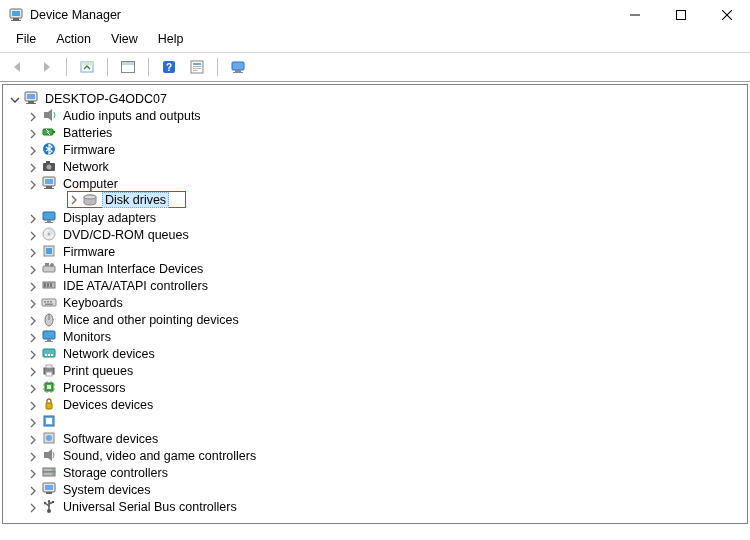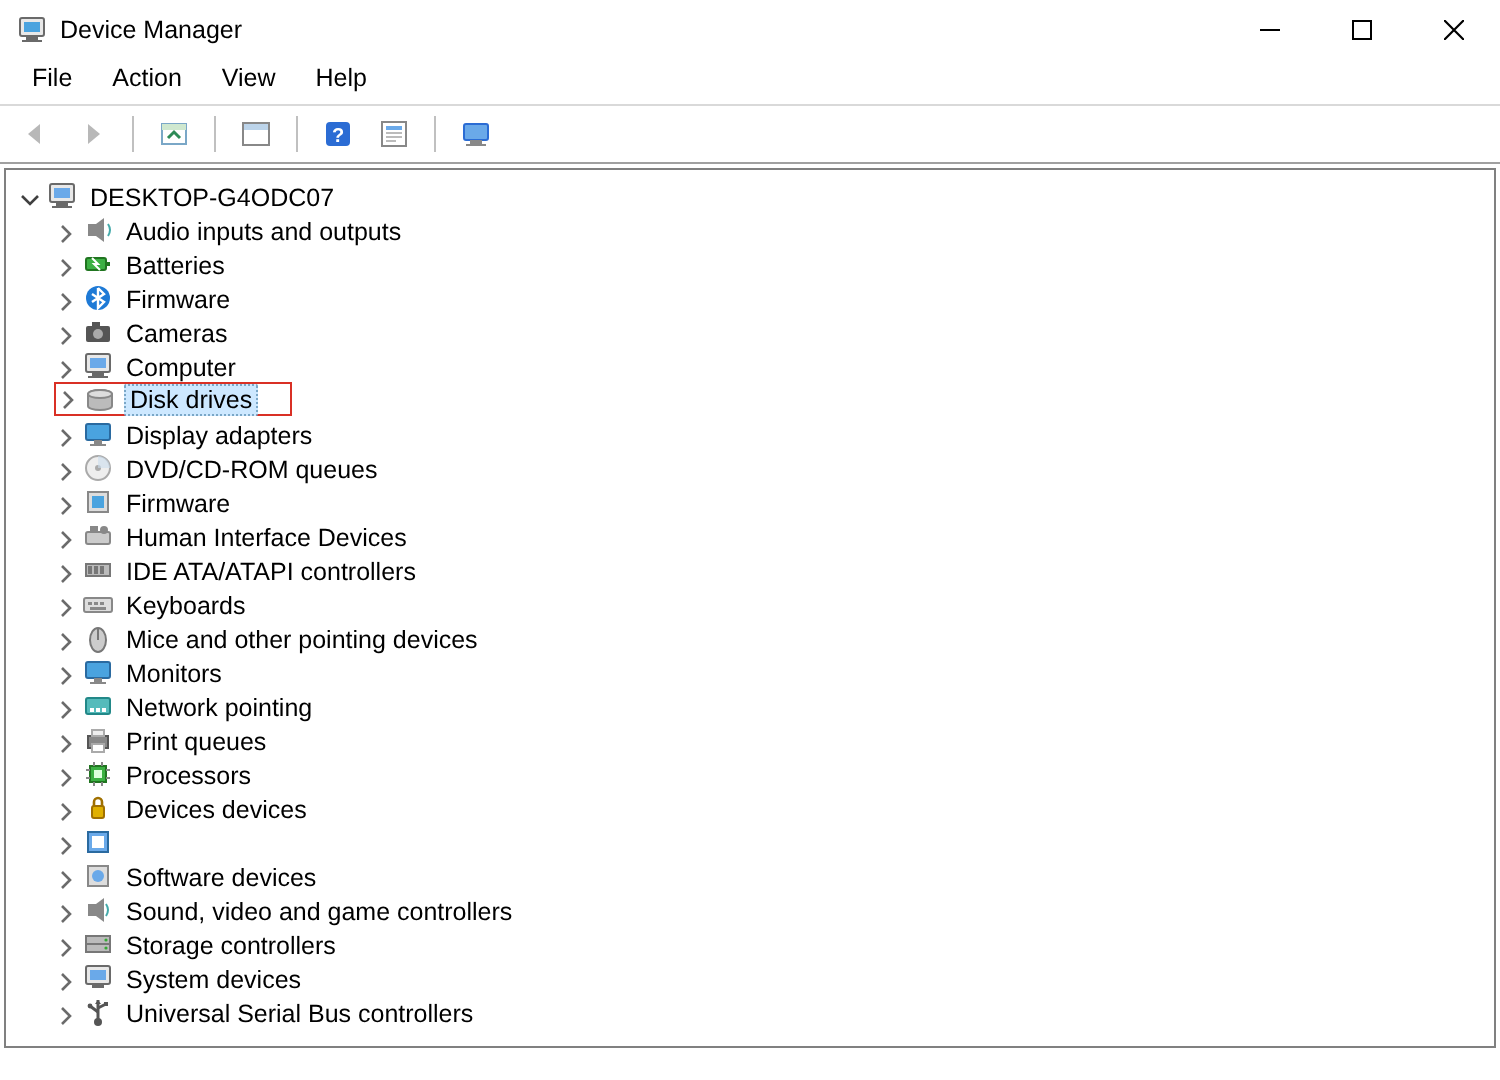--- a/index.html
+++ b/index.html
@@ -138,20 +138,21 @@
     padding: 0 2px;
     border-radius: 1px;
   }
   .highlight-box {
     border: 1.5px solid #d93025;
     padding: 0 16px 0 0;
     display: inline-flex;
     align-items: center;
     height: 17px;
     box-sizing: border-box;
+    margin-left: 40px;
   }
   
   .bottom-pad {
     height: 14px;
   }
 </style>
 </head>
 <body>
 
 <div class="window">
@@ -306,21 +307,21 @@
           <span class="expander">
             <svg width="10" height="10" viewBox="0 0 10 10">
               <path d="M3 1 L7 5 L3 9" fill="none" stroke="#6b6b6b" stroke-width="1.3"></path>
             </svg>
           </span>
           <span class="node-icon">
             <svg width="16" height="16" viewBox="0 0 16 16">
               <use href="#ic-camera"></use>
             </svg>
           </span>
-          <span class="node-label">Cameras</span>
+          <span class="node-label">Network</span>
         </div>
         <div class="tree-row">
           <span class="expander">
             <svg width="10" height="10" viewBox="0 0 10 10">
               <path d="M3 1 L7 5 L3 9" fill="none" stroke="#6b6b6b" stroke-width="1.3"></path>
             </svg>
           </span>
           <span class="node-icon">
             <svg width="16" height="16" viewBox="0 0 16 16">
               <use href="#ic-computer"></use>
@@ -451,21 +452,21 @@
           <span class="expander">
             <svg width="10" height="10" viewBox="0 0 10 10">
               <path d="M3 1 L7 5 L3 9" fill="none" stroke="#6b6b6b" stroke-width="1.3"></path>
             </svg>
           </span>
           <span class="node-icon">
             <svg width="16" height="16" viewBox="0 0 16 16">
               <use href="#ic-network"></use>
             </svg>
           </span>
-          <span class="node-label">Network pointing</span>
+          <span class="node-label">Network devices</span>
         </div>
         <div class="tree-row">
           <span class="expander">
             <svg width="10" height="10" viewBox="0 0 10 10">
               <path d="M3 1 L7 5 L3 9" fill="none" stroke="#6b6b6b" stroke-width="1.3"></path>
             </svg>
           </span>
           <span class="node-icon">
             <svg width="16" height="16" viewBox="0 0 16 16">
               <use href="#ic-printer"></use>

